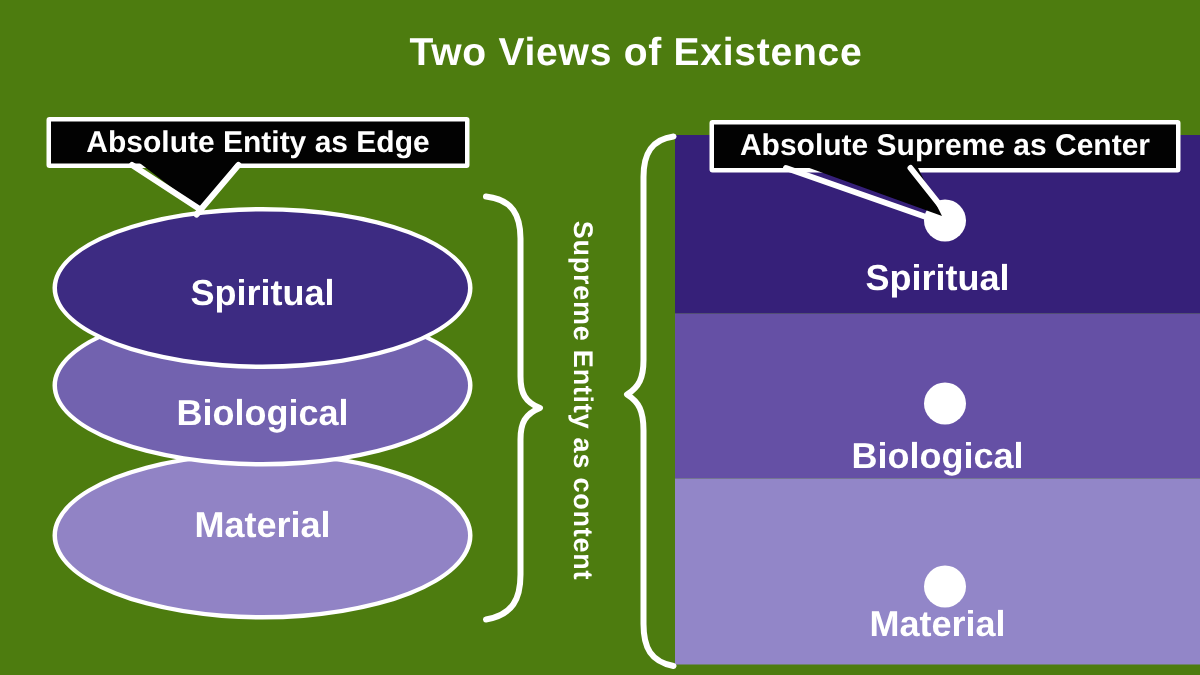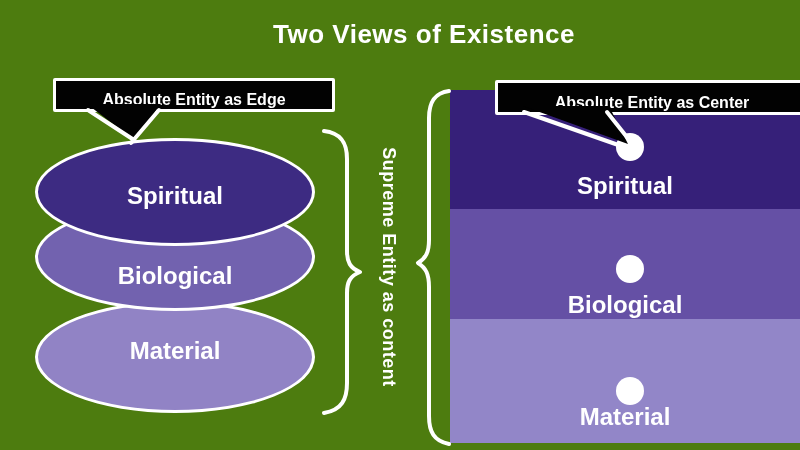--- a/index.html
+++ b/index.html
@@ -6,22 +6,22 @@
   #slide{
     position:relative;width:800px;height:450px;background:#4d7c0f;
     overflow:hidden;font-family:"Liberation Sans",sans-serif;color:#fff;
   }
   .title{
     position:absolute;left:24px;top:19px;width:800px;text-align:center;
     font-size:26px;font-weight:bold;letter-spacing:.5px;
   }
   .callout-box{
     position:absolute;background:#020202;border:3px solid #fff;border-radius:2px;
-    display:flex;align-items:flex-end;justify-content:center;
-    font-size:16px;font-weight:bold;z-index:2;white-space:nowrap;margin-left:22px;
+    display:flex;align-items:center;justify-content:center;
+    font-size:20px;font-weight:bold;z-index:2;white-space:nowrap;
   }
   #left-callout{left:31px;top:78px;width:276px;height:28px;}
   #right-callout{left:473px;top:80px;width:308px;height:29px;}
   .ellipse{
     position:absolute;left:35px;width:280px;border-radius:50%;
     border:3px solid #fff;box-sizing:border-box;
   }
   #ellipse-spiritual{top:138px;height:108px;z-index:5;}
   #ellipse-biological{top:203px;height:108px;z-index:4;}
   #ellipse-material{top:301px;height:112px;z-index:3;}
@@ -88,21 +88,21 @@
       <div class="dot" id="dot-biological"></div>
       <div class="band-label">Biological</div>
     </div>
     <div class="band" id="band-material" style="background-color: rgb(146, 134, 200);">
       <div class="dot" id="dot-material"></div>
       <div class="band-label">Material</div>
     </div>
   </div>
 
   <div class="callout-box" id="right-callout">
-    <span>Absolute Entity as Center</span>
+    <span>Absolute Supreme as Center</span>
   </div>
 
   <svg id="overlay" viewBox="0 0 800 450" xmlns="http://www.w3.org/2000/svg">
 
     <path d="M 324 131 C 342 133 347 144 347 159 L 347 251
              C 347 262 350 268 360 272
              C 350 276 347 282 347 293 L 347 383
              C 347 399 342 410 324 413" fill="none" stroke="#ffffff" stroke-width="4" stroke-linecap="round" stroke-linejoin="round"></path>
 
     <path d="M 449 91 C 434 93 429 103 429 118 L 429 240

